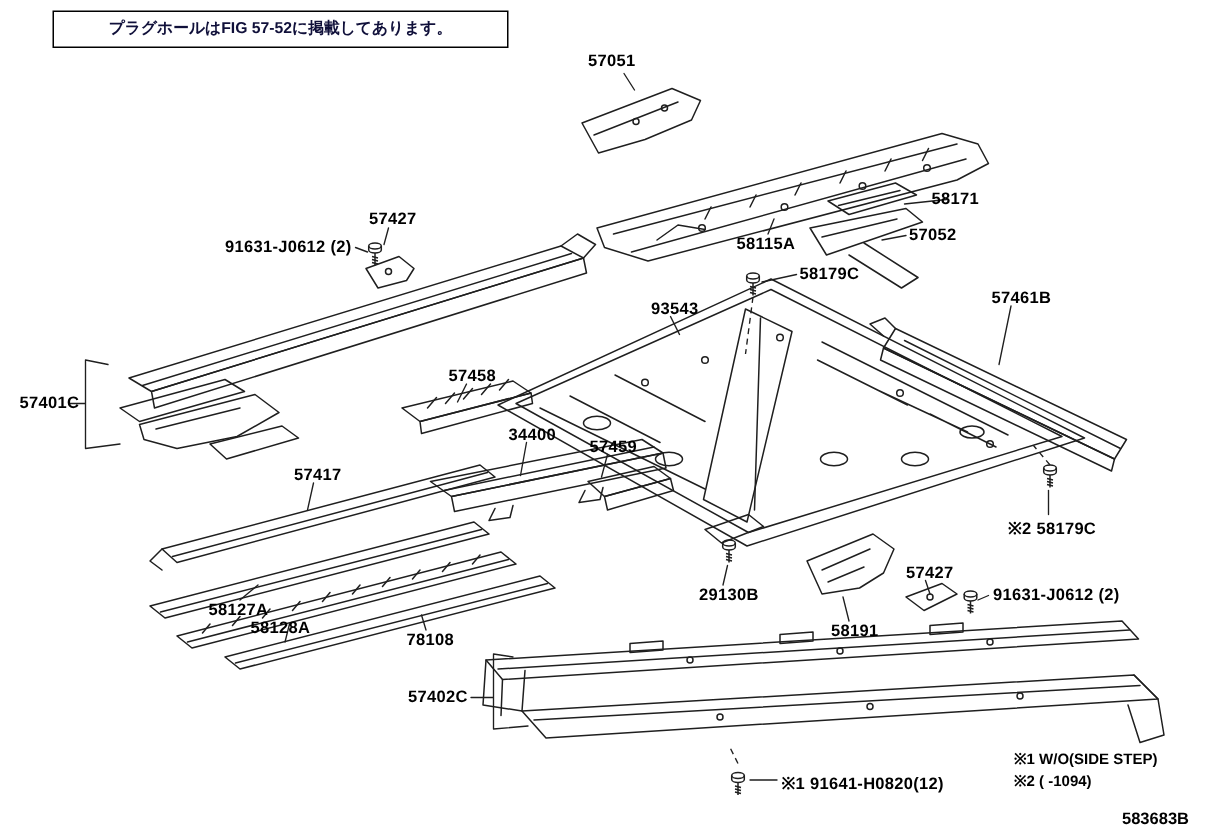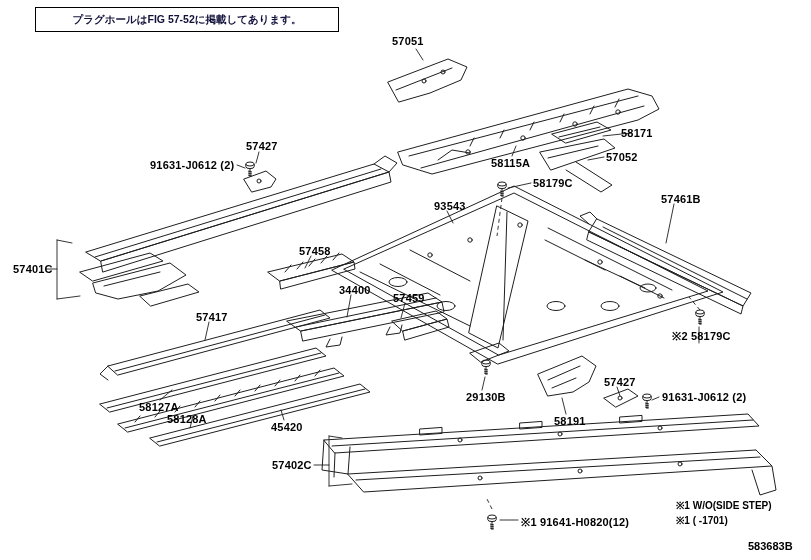--- a/index.html
+++ b/index.html
@@ -211,29 +211,29 @@
       <div class="label" style="left: 491px; top: 157px;">58115A</div>
       <div class="label" style="left: 606px; top: 151px;">57052</div>
       <div class="label" style="left: 533px; top: 177px;">58179C</div>
       <div class="label" style="left: 434px; top: 200px;">93543</div>
       <div class="label" style="left: 661px; top: 193px;">57461B</div>
       <div class="label" style="left: 299px; top: 245px;">57458</div>
       <div class="label" style="left: 13px; top: 263px;">57401C</div>
       <div class="label" style="left: 339px; top: 284px;">34400</div>
       <div class="label" style="left: 393px; top: 292px;">57459</div>
       <div class="label" style="left: 196px; top: 311px;">57417</div>
-      <div class="label" style="left: 672px; top: 328px;">※2 58179C</div>
+      <div class="label" style="left: 672px; top: 344px;">※2 58179C</div>
       <div class="label" style="left: 139px; top: 401px;">58127A</div>
       <div class="label" style="left: 167px; top: 413px;">58128A</div>
-      <div class="label" style="left: 271px; top: 421px;">45420</div>
+      <div class="label" style="left: 271px; top: 421px;">78108</div>
       <div class="label" style="left: 466px; top: 391px;">29130B</div>
       <div class="label" style="left: 554px; top: 415px;">58191</div>
       <div class="label" style="left: 604px; top: 376px;">57427</div>
       <div class="label" style="left: 662px; top: 391px;">91631-J0612 (2)</div>
       <div class="label" style="left: 272px; top: 459px;">57402C</div>
       <div class="label" style="left: 521px; top: 514px;">※1 91641-H0820(12)</div>
     </div>
 
   <div class="footnote" id="footnote-1">※1 W/O(SIDE STEP)</div>
-  <div class="footnote" id="footnote-2">※1 (      -1701)</div>
+  <div class="footnote" id="footnote-2">※2 (      -1094)</div>
 
   <div class="diagram-id">583683B</div>
 </div>
 
 </body></html>

